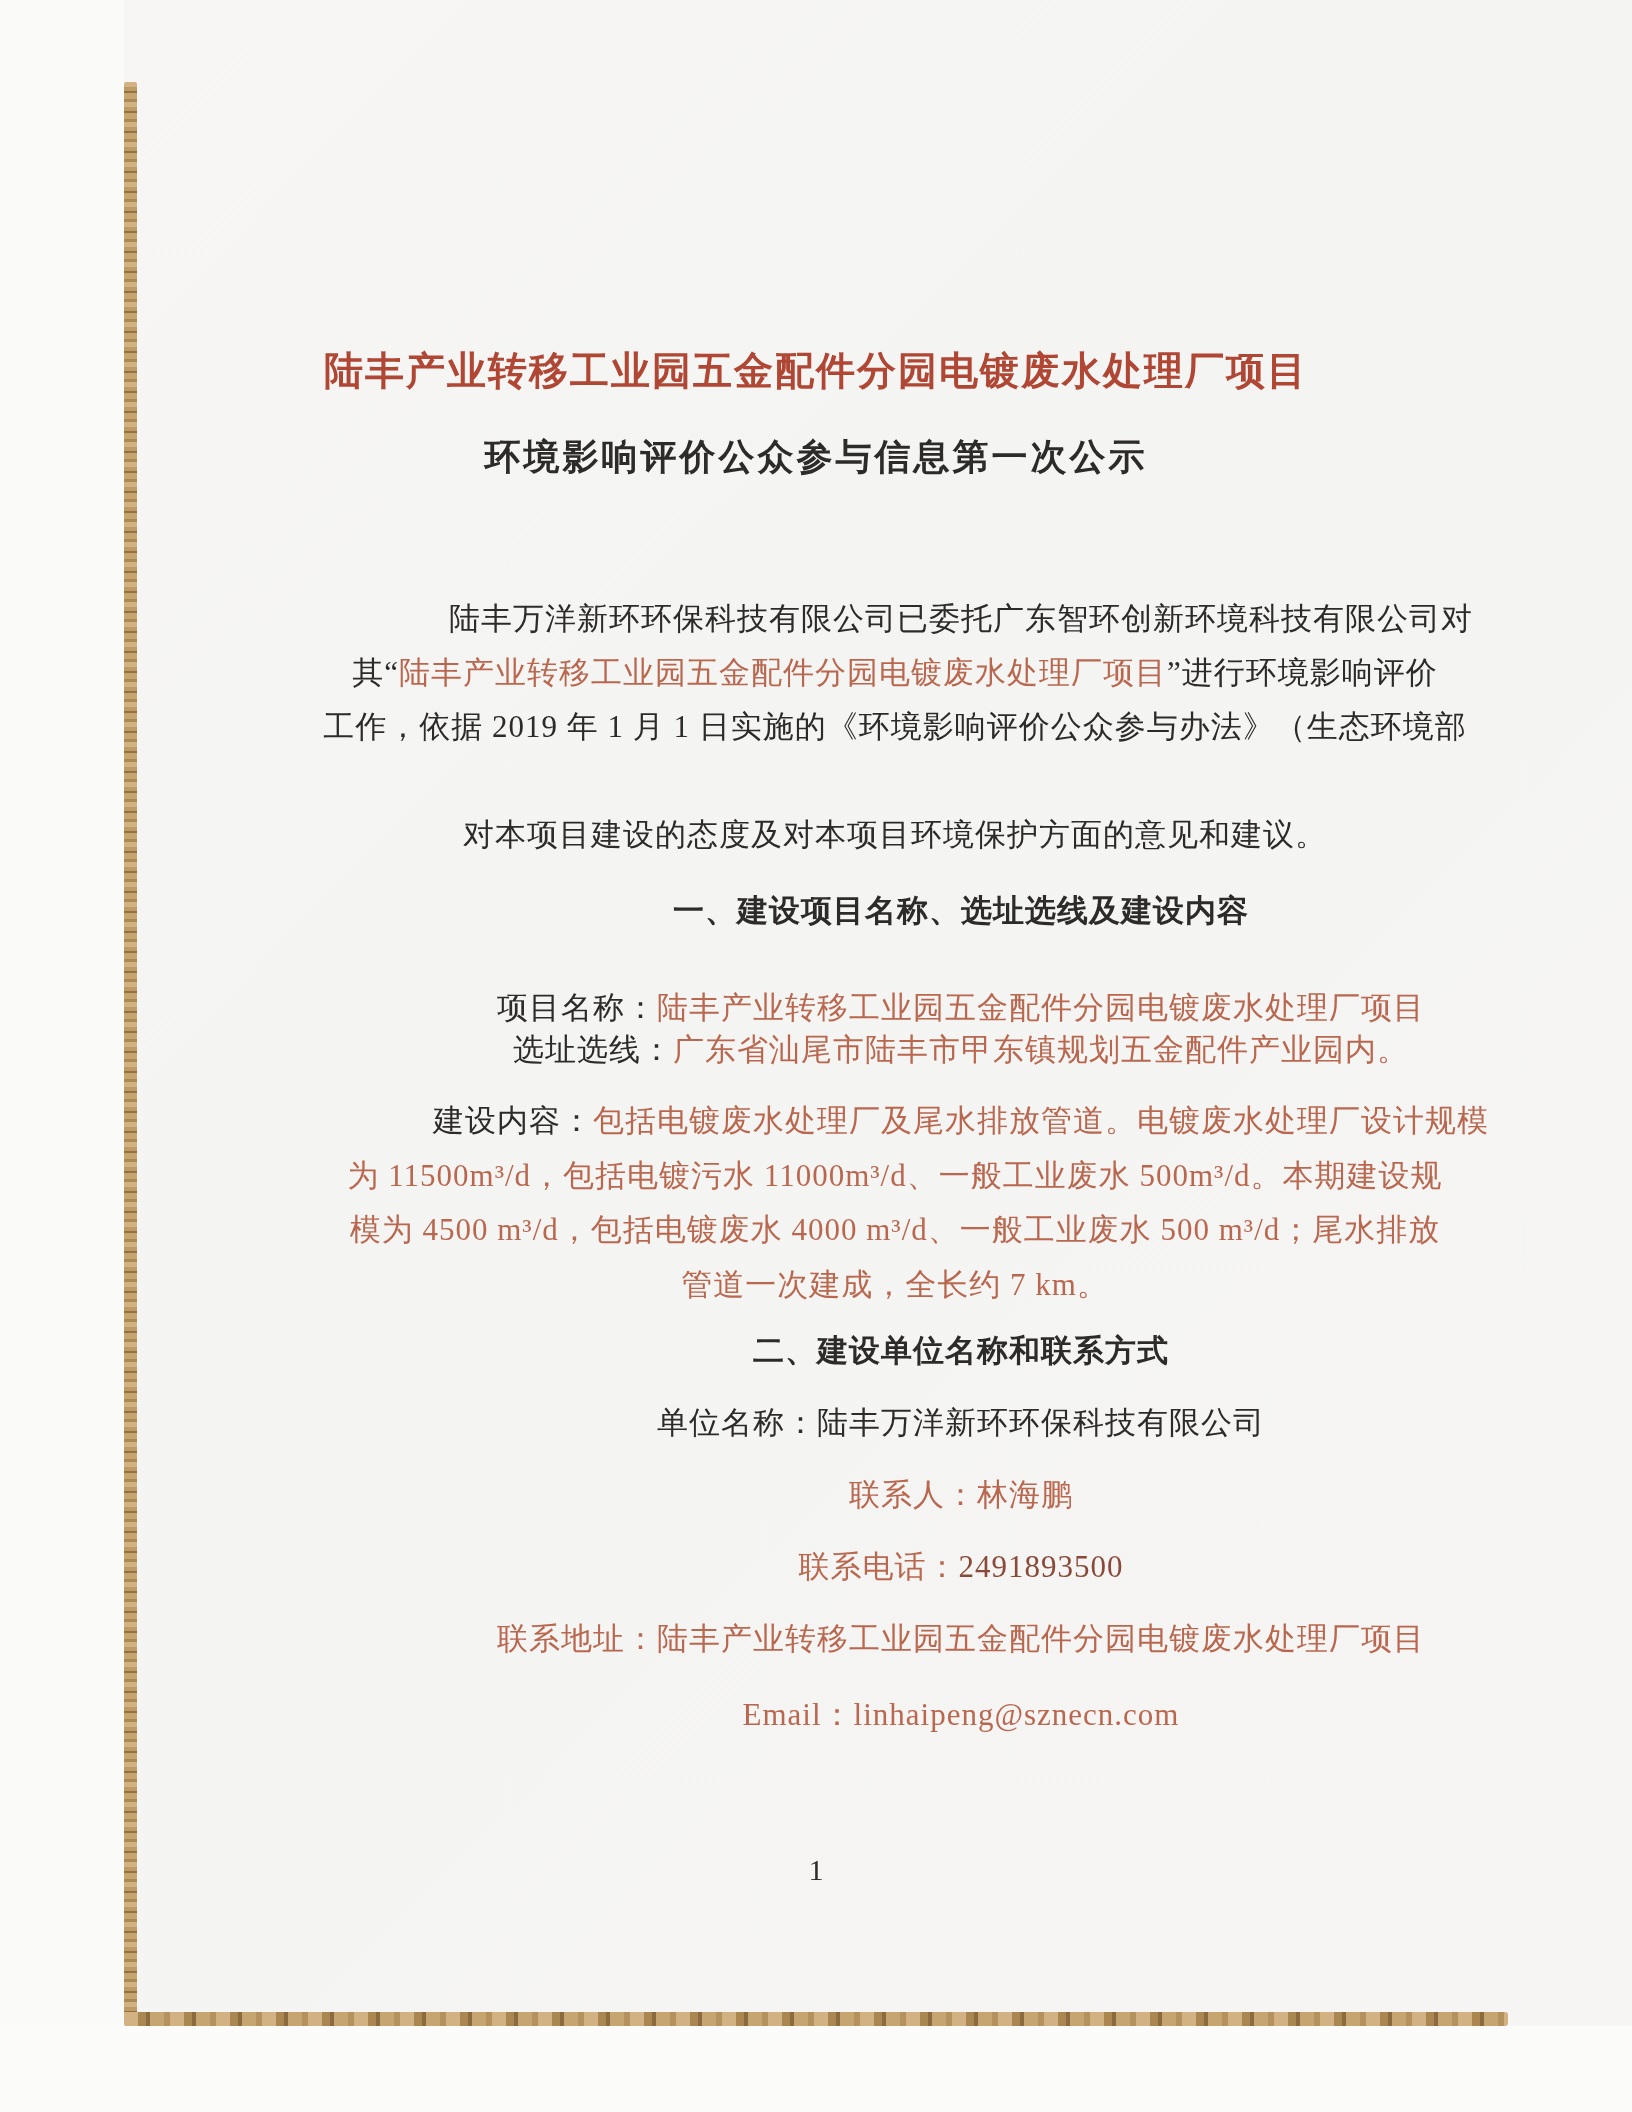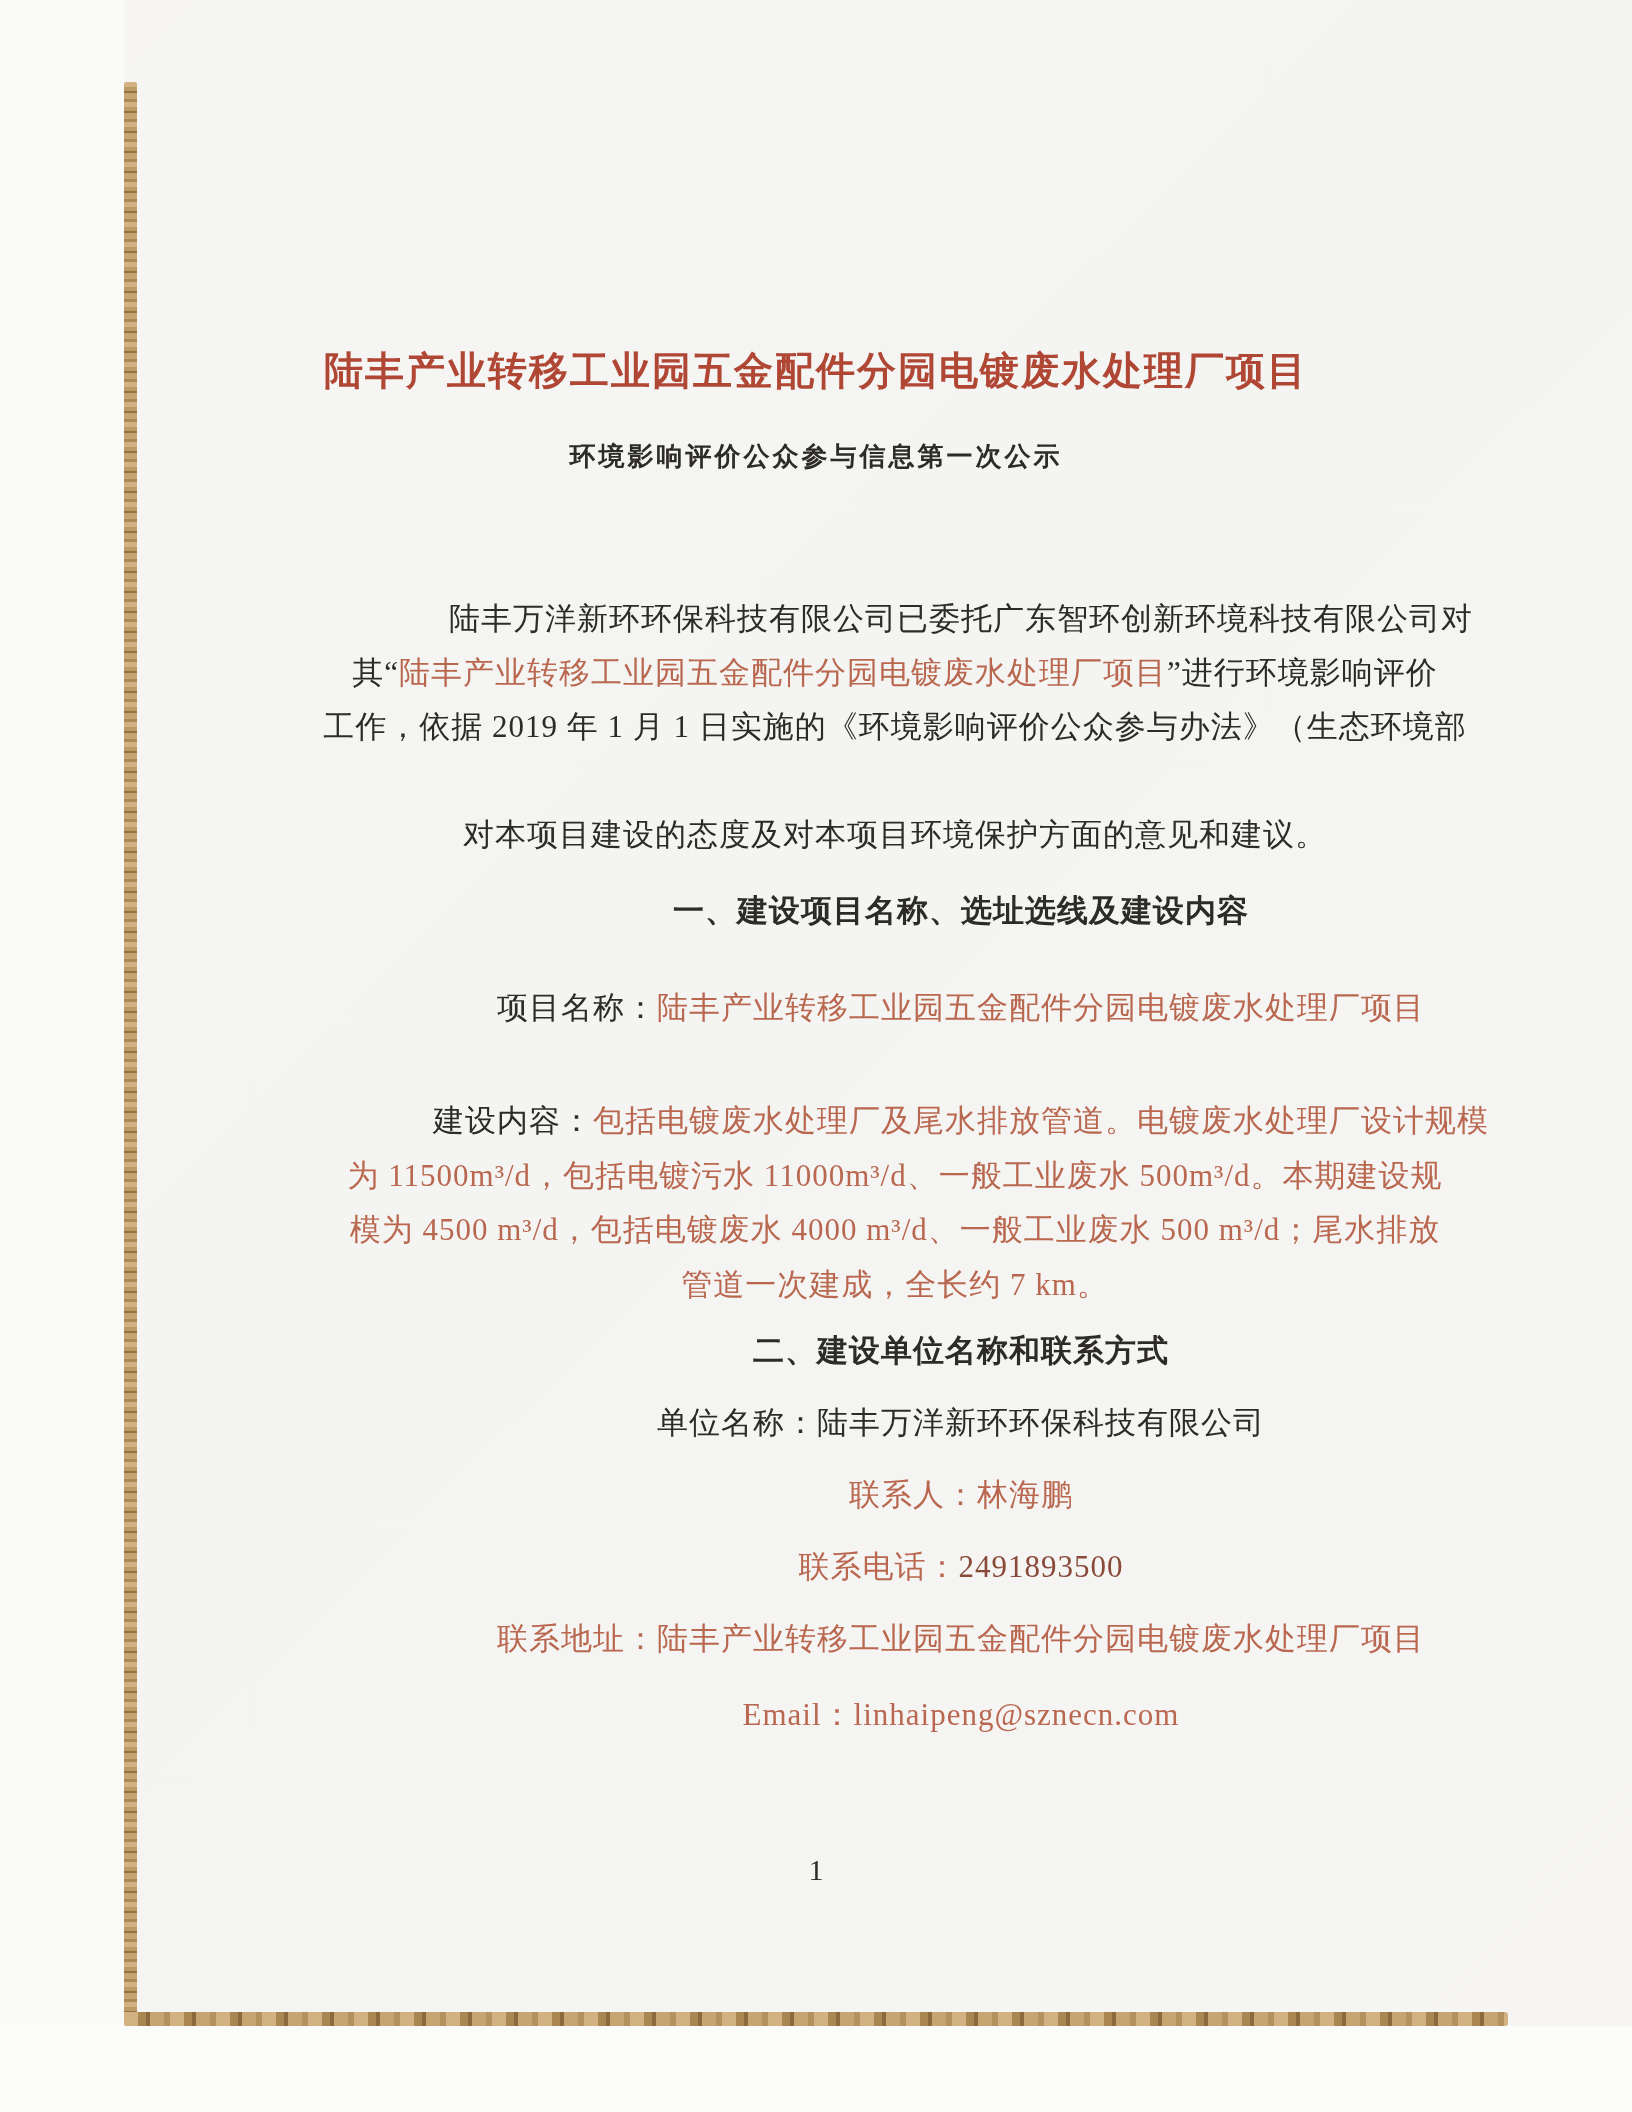--- a/index.html
+++ b/index.html
@@ -36,21 +36,21 @@
   }
   .ln{
     position:absolute;left:300px;width:1190px;
     font-size:31px;line-height:40px;letter-spacing:1px;
     color:#2d2b29;white-space:nowrap;text-align:center;
   }
   .ind{left:366px;}
   .ctr{left:0;width:1632px;text-align:center;letter-spacing:2px;}
   .bold{font-weight:bold;}
   .t1{font-size:39px;line-height:46px;color:#b04634;}
-  .t2{font-size:26px;line-height:46px;color:#2d2b29;letter-spacing:3px;}
+  .t2{font-size:36px;line-height:46px;color:#2d2b29;letter-spacing:3px;}
   .red{color:#b9674f;}
   .red-dark{color:#8a4a3a;}
   .pageno{font-size:30px;letter-spacing:0;}
 </style>
 </head>
 <body>
 
 <div class="sheet">
 
   <div class="left-white"></div>
@@ -74,20 +74,23 @@
   <div class="ln ind bold" style="top:891px">一、建设项目名称、选址选线及建设内容</div>
 
   <div class="ln" style="top:815px">
     <span>对本项目建设的态度及对本项目环境保护方面的意见和建议。</span>
   </div>
 
   <div class="ln ind" style="top:988px">
     <span>项目名称：</span><span class="red">陆丰产业转移工业园五金配件分园电镀废水处理厂项目</span>
   </div>
 
+  <div class="ln ind" style="top:1030px">
+    <span>选址选线：</span><span class="red">广东省汕尾市陆丰市甲东镇规划五金配件产业园内。</span>
+  </div>
 
   <div class="ln ind" style="top:1101px">
     <span>建设内容：</span><span class="red">包括电镀废水处理厂及尾水排放管道。电镀废水处理厂设计规模</span>
   </div>
   <div class="ln red" style="top:1156px">
     <span>为 11500m³/d，包括电镀污水 11000m³/d、一般工业废水 500m³/d。本期建设规</span>
   </div>
   <div class="ln red" style="top:1210px">
     <span>模为 4500 m³/d，包括电镀废水 4000 m³/d、一般工业废水 500 m³/d；尾水排放</span>
   </div>

